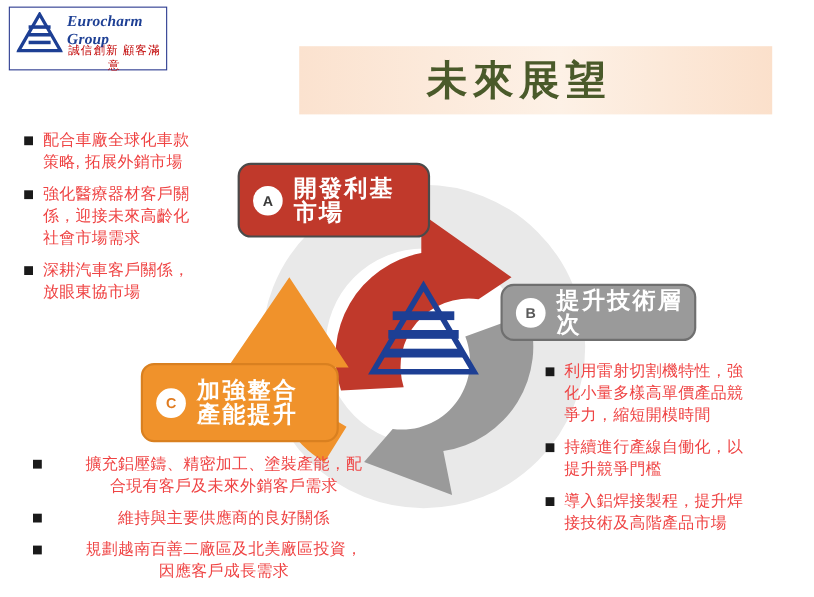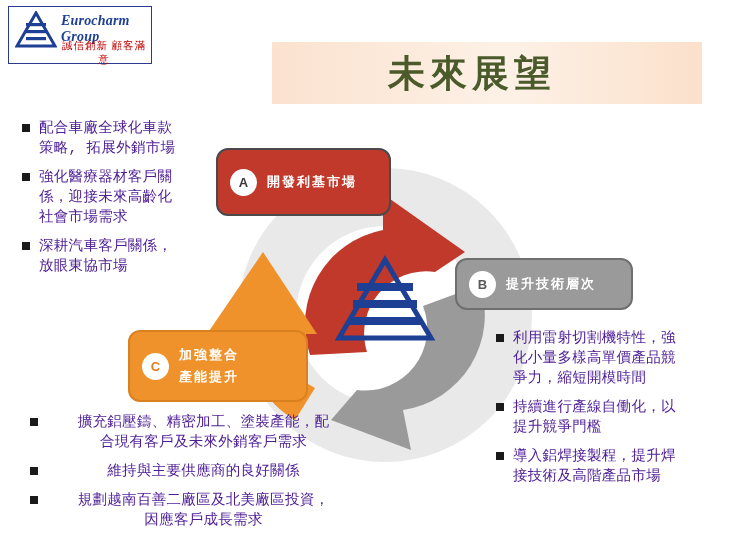--- a/index.html
+++ b/index.html
@@ -75,22 +75,22 @@
     font-family: "Liberation Serif", serif;
     font-size: 37px;
     font-weight: bold;
     color: #4a5a2a;
     letter-spacing: 5px;
   }
 
   
   .bullets {
     position: absolute;
-    font-family: Liberation Mono, monospace;
-    color: #4c1d95;
+    font-family: Liberation Sans, sans-serif;
+    color: #ef4444;
   }
   .bullet-row {
     position: relative;
     margin-bottom: 9px;
   }
   .bullet-row .sq {
     position: absolute;
     left: 0;
     top: 6px;
     width: 8px;
@@ -142,21 +142,21 @@
     display: flex;
     align-items: center;
     justify-content: center;
     margin-left: 12px;
     margin-right: 10px;
     flex: 0 0 auto;
     letter-spacing: 0;
     font-family: "Liberation Sans", sans-serif;
   }
   .pill .pill-label {
-    font-size: 13px;
+    font-size: 21px;
     line-height: 22px;
     padding-right: 10px;
     white-space: pre-line;
   }
   #pill-a {
     left: 216px; top: 148px; width: 175px; height: 68px;
     background: #c0392b;
     border: 2px solid #4a4a4a;
   }
   #pill-b {

